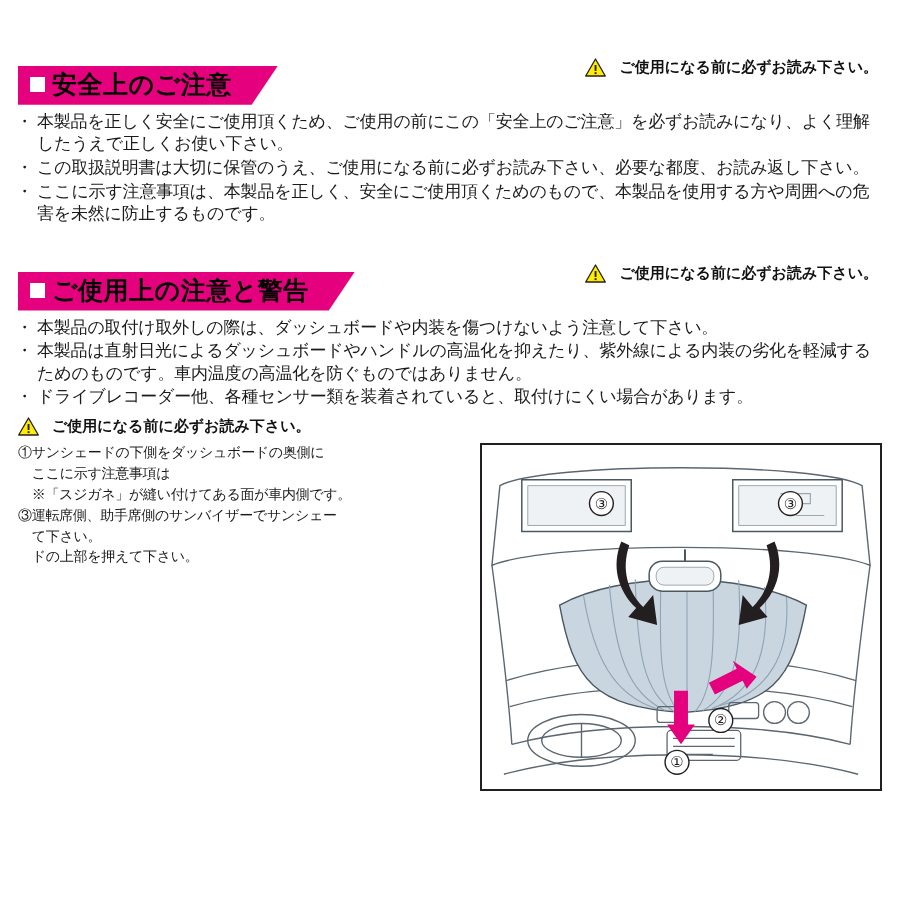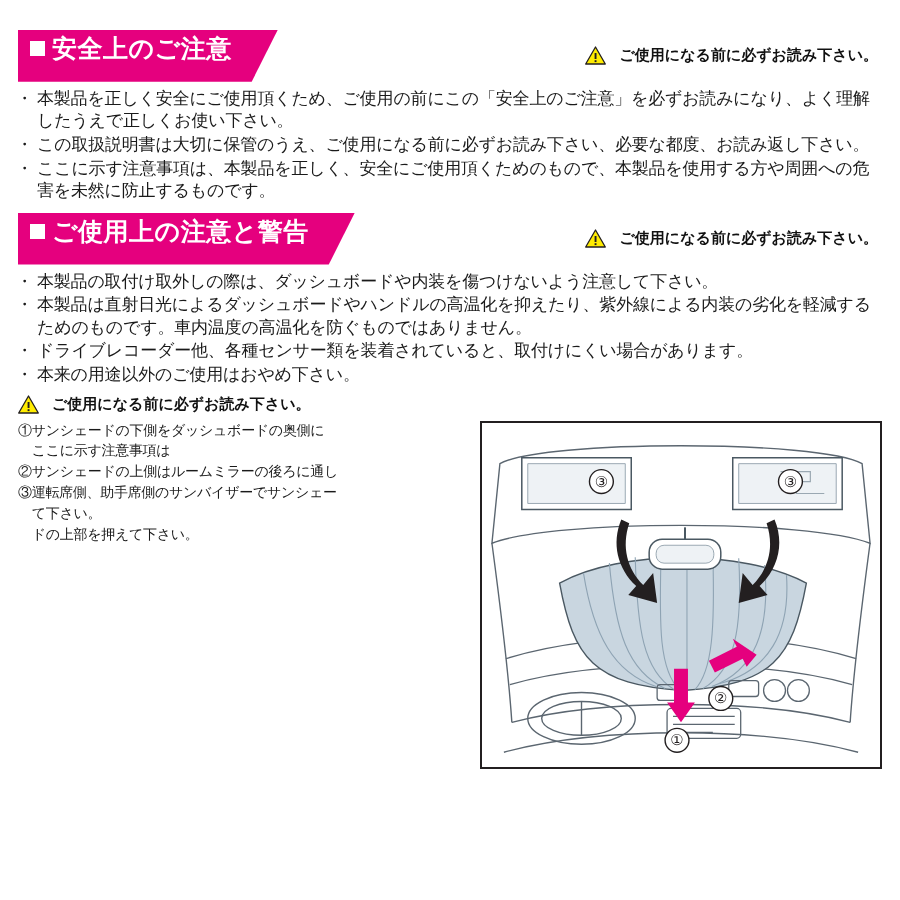--- a/index.html
+++ b/index.html
@@ -26,27 +26,28 @@
   .section-head {
     position: relative;
     display: flex;
     align-items: center;
     justify-content: space-between;
   }
   .banner {
     position: relative;
     display: inline-block;
     background: #e5007e;
-    color: #ffffff;
+    color: #000000;
     font-size: 25px;
     font-weight: bold;
     letter-spacing: 0.5px;
-    padding: 4px 46px 19px 12px;
+    padding: 4px 46px 6px 12px;
     line-height: 1.15;
     clip-path: polygon(0 0, 100% 0, calc(100% - 26px) 100%, 0 100%);
+    margin-top: 36px;
   }
   .banner .sq {
     display: inline-block;
     width: 15px;
     height: 15px;
     background: #ffffff;
     margin-right: 7px;
     vertical-align: 1px;
   }
   .readfirst {
@@ -164,41 +165,40 @@
         </svg>
       </span>
       <span>ご使用になる前に必ずお読み下さい。</span>
     </div>
   </div>
 
   <ul class="bl">
     <li>本製品の取付け取外しの際は、ダッシュボードや内装を傷つけないよう注意して下さい。</li>
     <li>本製品は直射日光によるダッシュボードやハンドルの高温化を抑えたり、紫外線による内装の劣化を軽減するためのものです。車内温度の高温化を防ぐものではありません。</li>
     <li>ドライブレコーダー他、各種センサー類を装着されていると、取付けにくい場合があります。</li>
-    <li>本来の用途以外のご使用はおやめ下さい。</li>
   </ul>
 
   <div class="section-head sec3">
     <div class="readfirst">
       <span class="tri">
         <svg viewBox="0 0 21 19" width="21" height="19" aria-hidden="true">
           <polygon points="10.5,1 20.3,18 0.7,18" fill="#ffec00" stroke="#231f20" stroke-width="1.3" stroke-linejoin="round"></polygon>
           <rect x="9.6" y="7" width="1.9" height="6" fill="#231f20"></rect>
           <rect x="9.6" y="14.2" width="1.9" height="1.9" fill="#231f20"></rect>
         </svg>
       </span>
       <span>ご使用になる前に必ずお読み下さい。</span>
     </div>
   </div>
 
   <div class="usage-wrap">
     <div class="usage-left">
       <div class="step">①サンシェードの下側をダッシュボードの奥側に</div>
       <div class="step">　ここに示す注意事項は</div>
-      <div class="step">②サンシェードの上側はルームミラーの後ろに通し</div>
+      <div class="step">　※「スジガネ」が縫い付けてある面が車内側です。</div>
       <div class="step">③運転席側、助手席側のサンバイザーでサンシェー</div>
       <div class="step">　て下さい。</div>
       <div class="step">　ドの上部を押えて下さい。</div>
 
     </div>
 
     <div class="usage-right">
       <div class="illus">
         <svg viewBox="0 0 400 344" preserveAspectRatio="xMidYMid meet" aria-hidden="true">
 

